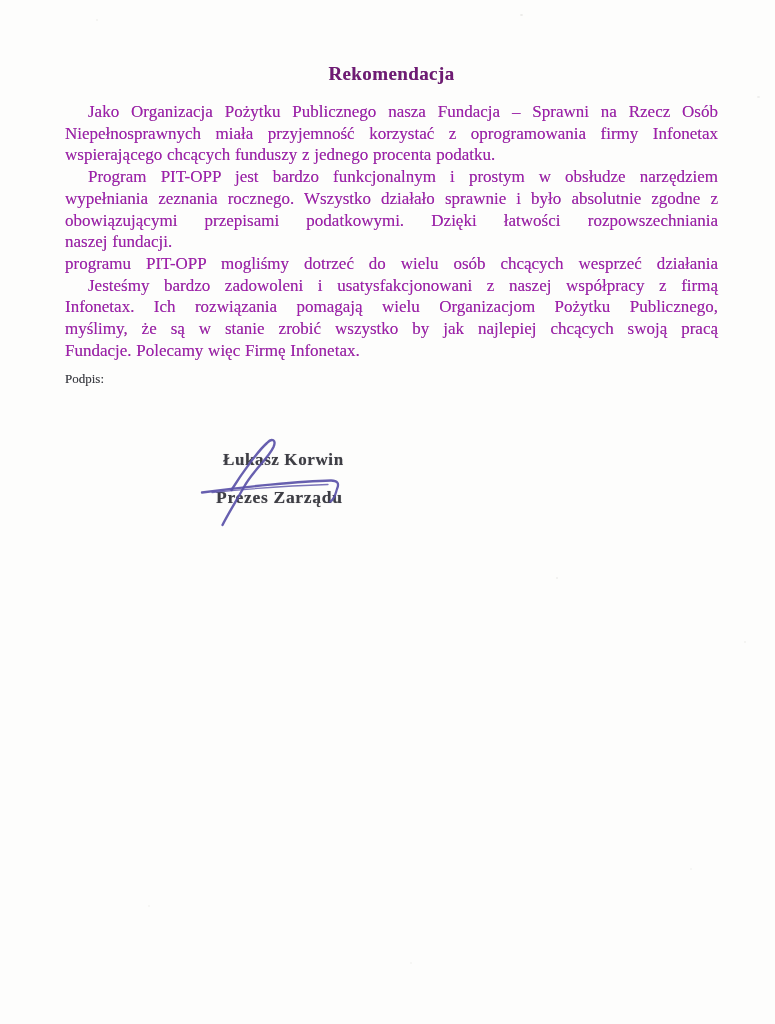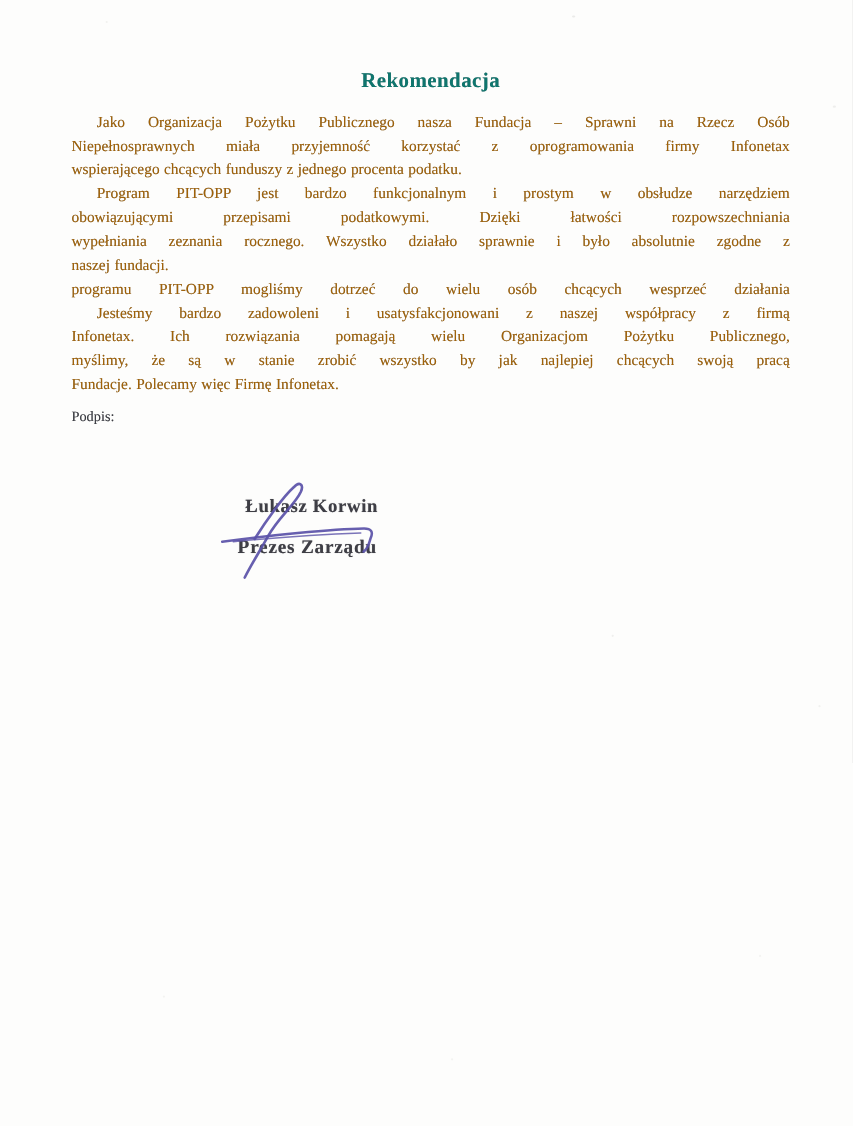--- a/index.html
+++ b/index.html
@@ -18,28 +18,28 @@
     left: 65px;
     top: 63px;
     width: 653px;
   }
   .doc-title {
     margin: 0 0 16px 0;
     text-align: center;
     font-size: 19px;
     font-weight: 600;
     letter-spacing: 0.4px;
-    color: #0f766e;
+    color: #701a75;
     text-shadow: 0 0 0.6px rgba(70,70,76,0.55);
   }
   .para { margin: 0; }
   .bodyline {
-    font-size: 14px;
+    font-size: 17px;
     line-height: 21.7px;
-    color: #a16207;
+    color: #a21caf;
     text-align: justify;
     text-align-last: justify;
     word-spacing: 0.5px;
     text-shadow: 0 0 0.55px rgba(62,63,69,0.5);
     white-space: normal;
   }
   .bodyline.lastline { text-align-last: left; }
   .bodyline.firstline { padding-left: 23px; }
   .signature-label {
     margin-top: 7px;
@@ -91,22 +91,22 @@
     <h1 class="doc-title">Rekomendacja</h1>
 
     <div class="para">
       <div class="bodyline firstline">Jako Organizacja Pożytku Publicznego nasza Fundacja – Sprawni na Rzecz Osób</div>
       <div class="bodyline">Niepełnosprawnych miała przyjemność korzystać z oprogramowania firmy Infonetax</div>
       <div class="bodyline lastline">wspierającego chcących funduszy z jednego procenta podatku.</div>
     </div>
 
     <div class="para">
       <div class="bodyline firstline">Program PIT-OPP jest bardzo funkcjonalnym i prostym w obsłudze narzędziem</div>
+      <div class="bodyline">wypełniania zeznania rocznego. Wszystko działało sprawnie i było absolutnie zgodne z</div>
       <div class="bodyline">obowiązującymi przepisami podatkowymi. Dzięki łatwości rozpowszechniania</div>
-      <div class="bodyline">wypełniania zeznania rocznego. Wszystko działało sprawnie i było absolutnie zgodne z</div>
       <div class="bodyline lastline">naszej fundacji.</div>
       <div class="bodyline">programu PIT-OPP mogliśmy dotrzeć do wielu osób chcących wesprzeć działania</div>
     </div>
 
     <div class="para">
       <div class="bodyline firstline">Jesteśmy bardzo zadowoleni i usatysfakcjonowani z naszej współpracy z firmą</div>
       <div class="bodyline">Infonetax. Ich rozwiązania pomagają wielu Organizacjom Pożytku Publicznego,</div>
       <div class="bodyline">myślimy, że są w stanie zrobić wszystko by jak najlepiej chcących swoją pracą</div>
       <div class="bodyline lastline">Fundacje. Polecamy więc Firmę Infonetax.</div>
     </div>

